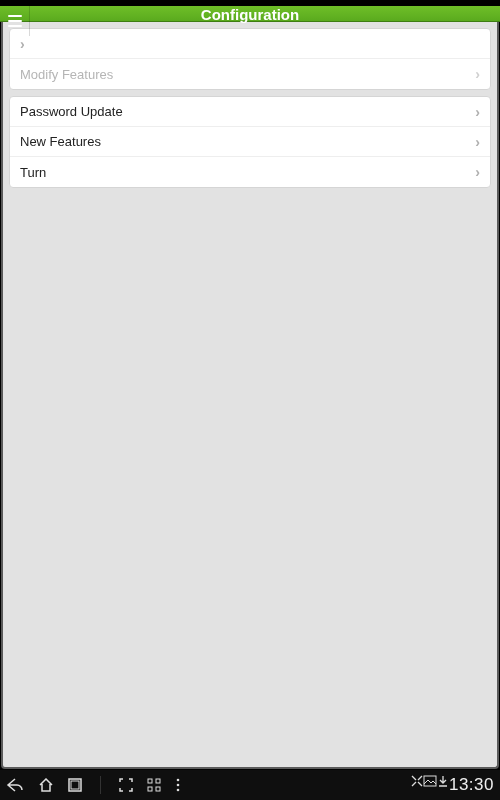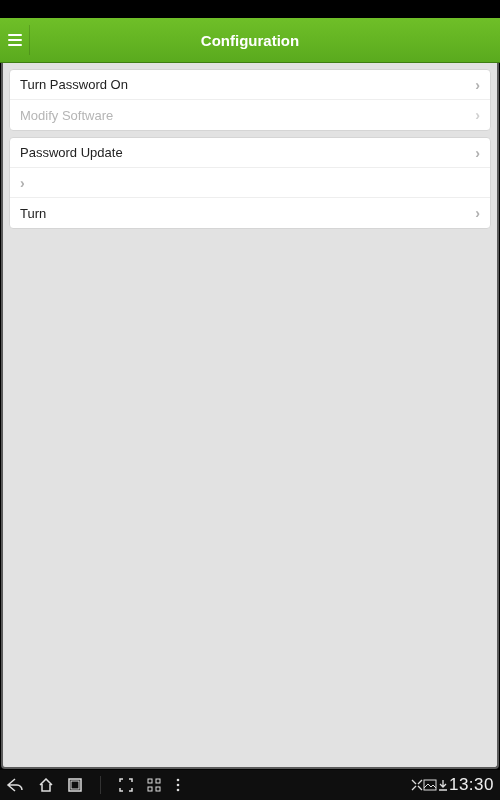--- a/index.html
+++ b/index.html
@@ -5,29 +5,28 @@
   * { margin: 0; padding: 0; box-sizing: border-box; }
   html, body { width: 500px; height: 800px; overflow: hidden; font-family: Arial, Helvetica, sans-serif; background: #000; }
   .screen {
     width: 500px; height: 800px; display: flex; flex-direction: column;
     background: #000;
   }
   .status-bar {
     height: 6px; background: #000;
   }
   .header {
-    height: 45px;
+    height: 16px;
     background: linear-gradient(to bottom, #6fbf28, #5aaa1e);
-    display: flex; align-items: center;
+    display: flex; align-items: flex-start;
     color: #fff;
     font-weight: bold;
     font-size: 15px;
     position: relative;
     border-bottom: 1px solid #3e7d13;
-    margin-top: 12px;
   }
   .menu-btn {
     width: 30px; height: 30px; display: flex; flex-direction: column; justify-content: center; align-items: center; gap: 3px; cursor: pointer;
     border-right: 1px solid rgba(0,0,0,0.15);
   }
   .menu-btn span { width: 14px; height: 2px; background: #fff; border-radius: 1px; }
   .header-title { flex: 1; text-align: center; padding-right: 30px; }
   .content {
     flex: 1; background: #e2e2e2;
     border-left: 2px solid #5a5a5a;
@@ -57,21 +56,21 @@
   .row:last-child { border-bottom: none; }
   .row.disabled { color: #b5b5b5; }
   .row .label { flex: 1; }
   .row .chev { color: #b0b0b0; font-weight: bold; font-size: 14px; }
   .row.disabled .chev { color: #d0d0d0; }
   .navbar {
     height: 30px; background: #0f0f0f; display: flex; align-items: center; color: #ddd; font-size: 12px;
     padding: 0 6px;
   }
   .nav-left { display: flex; align-items: center; gap: 14px; }
-  .nav-right { margin-left: auto; display: flex; align-items: center; gap: 0; }
+  .nav-right { margin-left: auto; display: flex; align-items: flex-start; gap: 0; }
   .nav-icon svg { display: block; }
   .clock { font-size: 17px; color: #eee; letter-spacing: 0.5px; }
   .sep { width: 1px; height: 18px; background: #333; margin: 0 4px; }
 </style>
 </head>
 <body>
 
 <div class="screen">
   <div class="status-bar"></div>
 
@@ -81,35 +80,35 @@
       <span></span>
       <span></span>
     </div>
     <div class="header-title">Configuration</div>
   </div>
 
   <div class="content">
 
     <div class="group">
       <div class="row">
-        <span class="label">Turn Password On</span>
         <span class="chev">›</span>
       </div>
       <div class="row disabled">
-        <span class="label">Modify Software</span>
+        <span class="label">Modify Features</span>
         <span class="chev">›</span>
       </div>
     </div>
 
     <div class="group">
       <div class="row">
         <span class="label">Password Update</span>
         <span class="chev">›</span>
       </div>
       <div class="row">
+        <span class="label">New Features</span>
         <span class="chev">›</span>
       </div>
       <div class="row">
         <span class="label">Turn</span>
         <span class="chev">›</span>
       </div>
     </div>
 
   </div>
 

